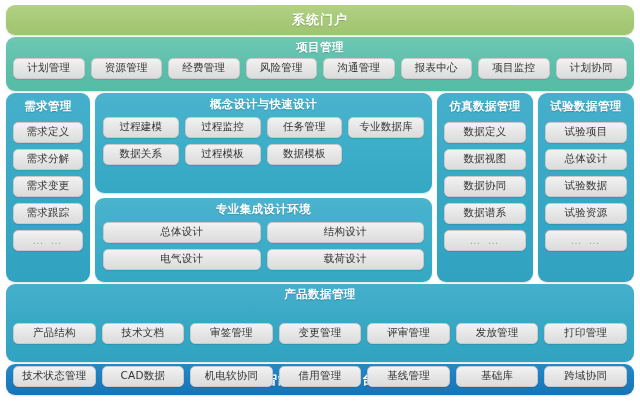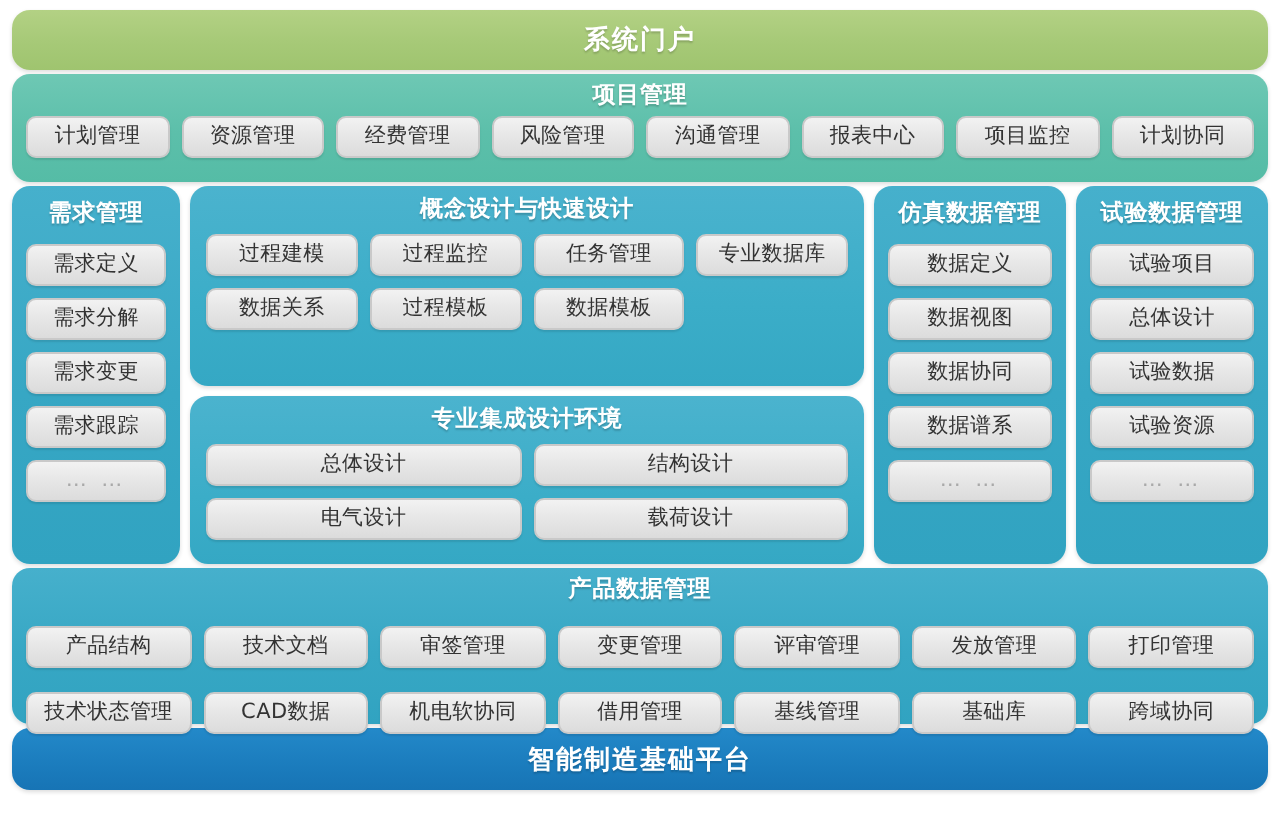--- a/index.html
+++ b/index.html
@@ -174,21 +174,21 @@
 
   
   .pdm {
     height: 78px;
     padding: 4px 7px 6px 7px;
   }
   .pdm-row {
     display: grid;
     grid-template-columns: repeat(7, 1fr);
     gap: 6px;
-    margin-top: 12px;
+    margin-top: 22px;
     border-radius: 10px;
   }
 </style>
 </head>
 <body>
 
 <div class="page">
 
   <div class="banner banner-portal">系统门户</div>
 

